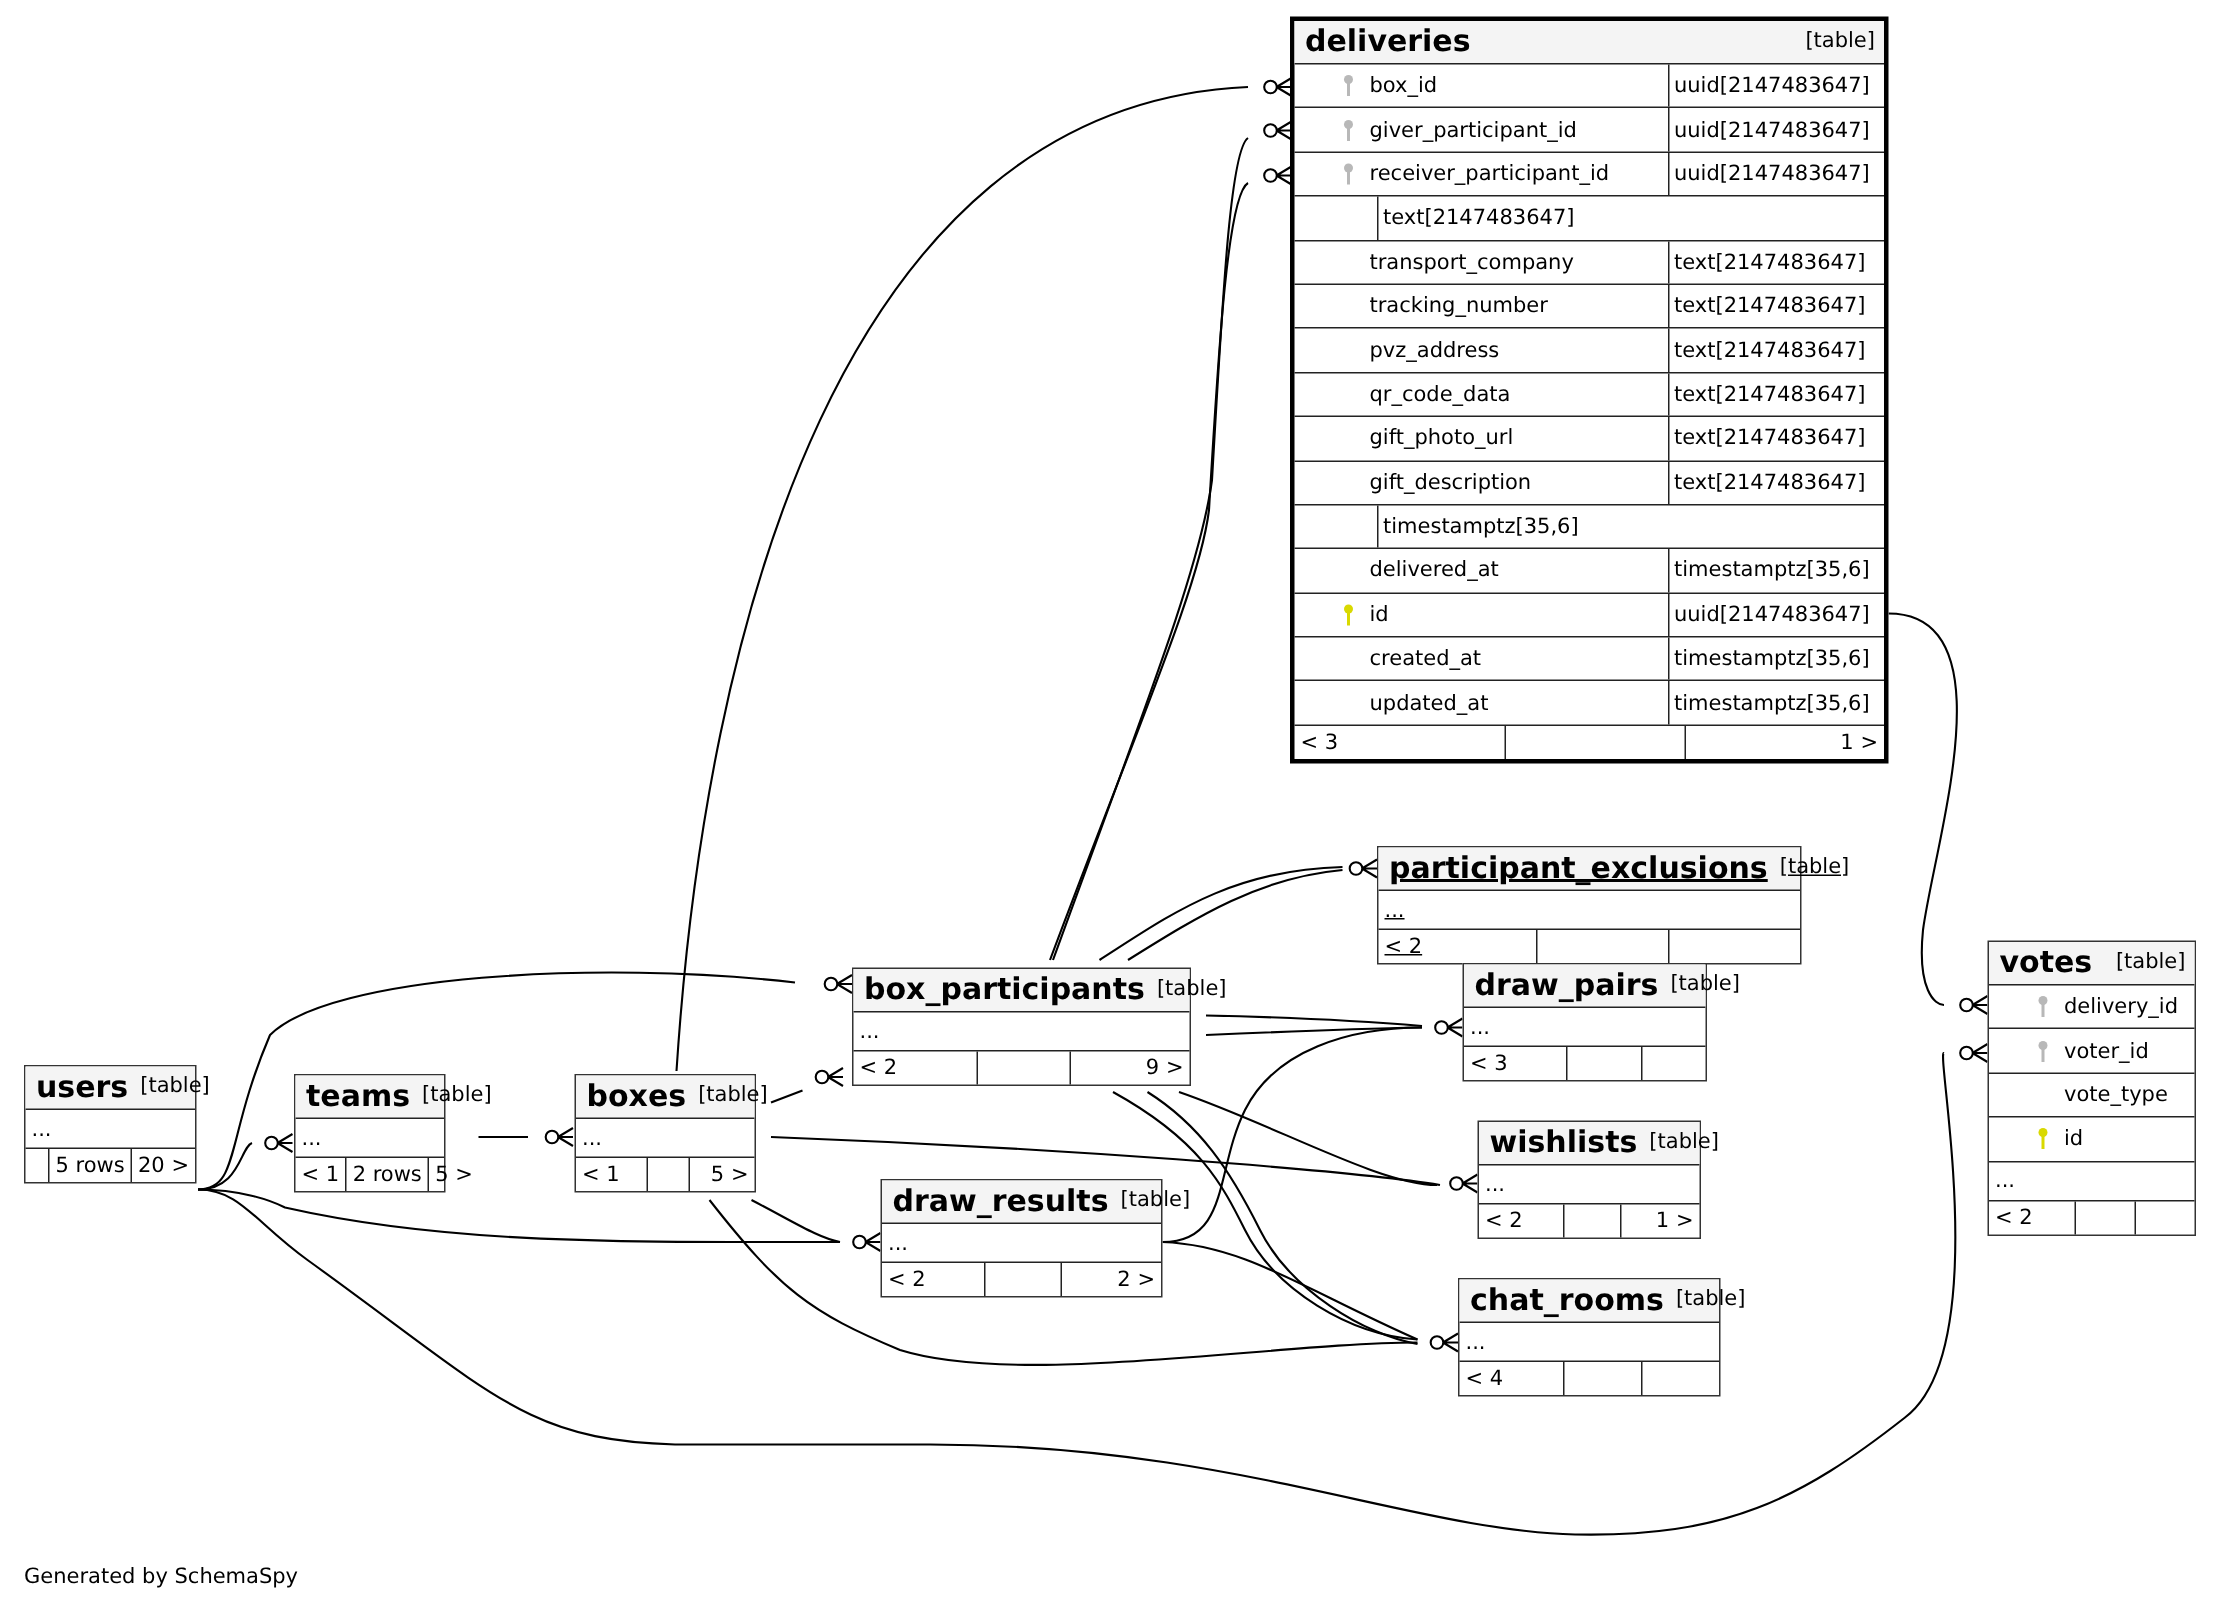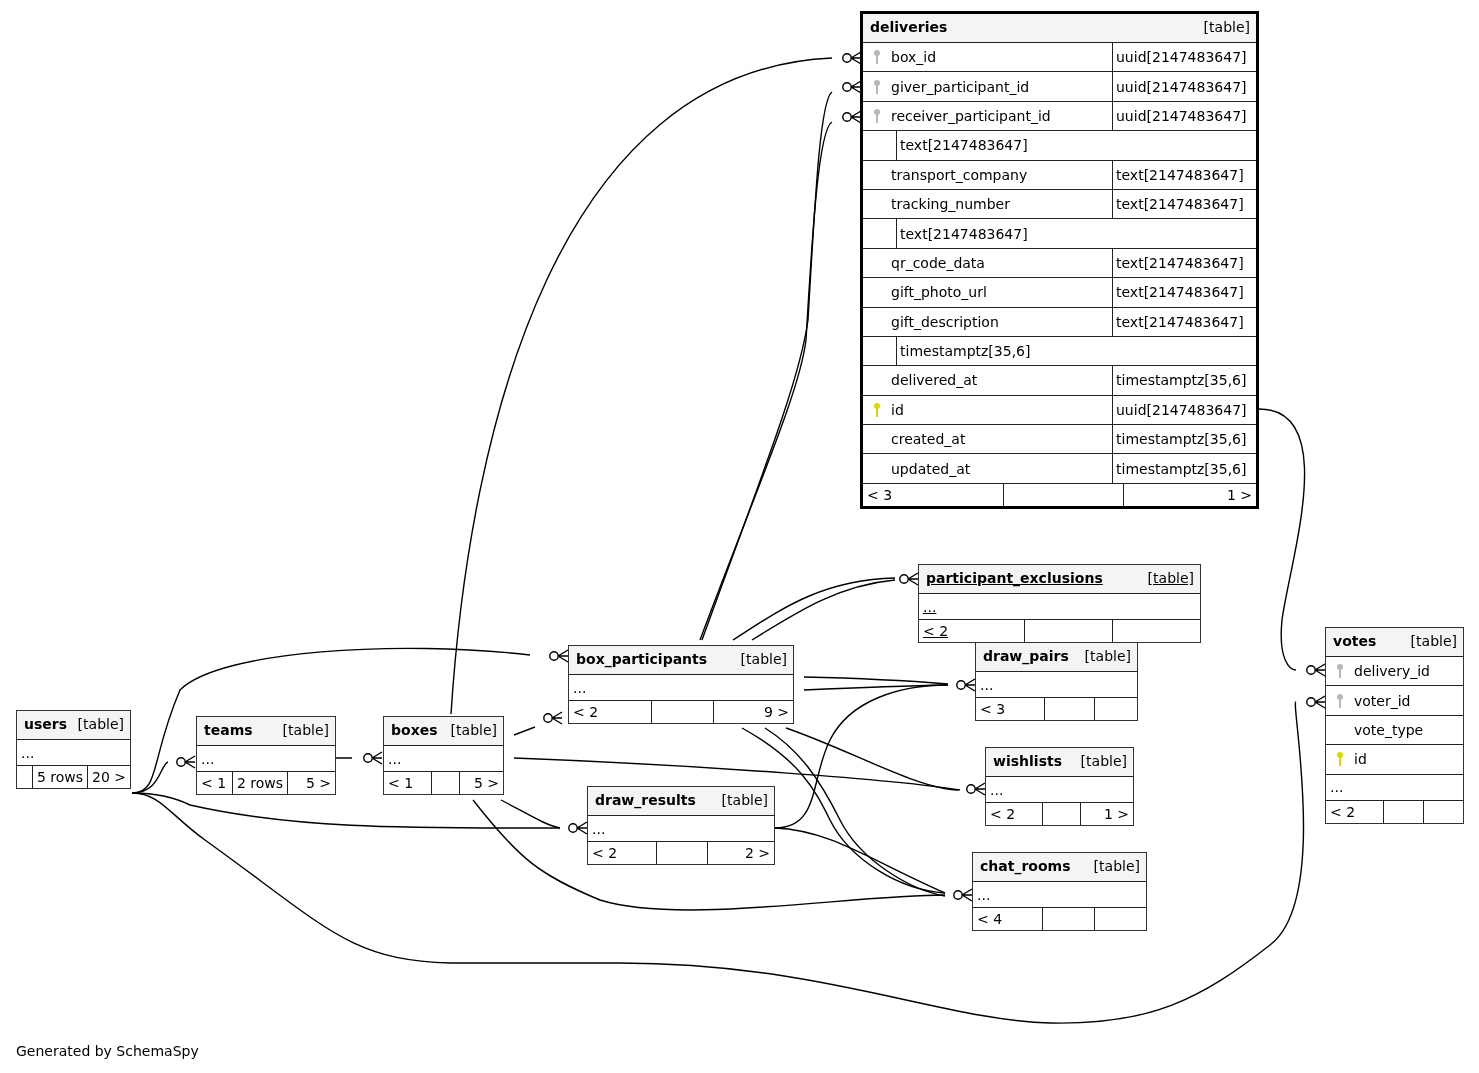--- a/index.html
+++ b/index.html
@@ -5,23 +5,23 @@
   html, body { margin:0; padding:0; background:#ffffff; }
   body { width:1479px; height:1073px; position:relative; overflow:hidden;
          font-family:"DejaVu Sans", sans-serif; font-size:14px; color:#000; }
   #edges { position:absolute; left:0; top:0; width:1479px; height:1073px; pointer-events:none; }
   #edges path { fill:none; stroke:#000; stroke-width:1.4; }
   #edges circle { fill:#fff; stroke:#000; stroke-width:1.4; }
   .tbl { position:absolute; box-sizing:border-box; border:1.5px solid #333; background:#fff; }
   .tbl.focus { border:3px solid #000; }
   .hdr { background:#f4f4f4; border-bottom:1.5px solid #222; height:29px; box-sizing:border-box;
          display:flex; justify-content:space-between; align-items:center; padding:0 6px 2px 7px; white-space:nowrap; }
-  .hdr .name { font-weight:bold; font-size:14px; }
+  .hdr .name { font-weight:bold; font-size:20px; }
   .hdr .kind { font-size:14px; margin-left:8px; }
-  .row { display:flex; height:29.4px; box-sizing:border-box; border-bottom:1.5px solid #222; align-items:center; }
+  .row { display:flex; height:29.4px; box-sizing:border-box; border-bottom:1.5px solid #222; align-items:center;padding-left:22px; }
   .row .col { flex:1; display:flex; align-items:center; padding-left:8px; white-space:nowrap; height:100%; box-sizing:border-box; }
   .row .type { border-left:1.5px solid #222; height:100%; display:flex; align-items:center; padding:0 3px; white-space:nowrap; box-sizing:border-box;margin-left:33px; }
   .key { width:12px; height:16px; margin-right:8px; display:inline-block; }
   .nokey { width:12px; margin-right:8px; display:inline-block; }
   .dots { height:26px; border-bottom:1.5px solid #222; box-sizing:border-box; padding-left:4px; display:flex; align-items:center; }
   .foot { display:flex; height:22px; align-items:center; }
   .foot .c { height:100%; display:flex; align-items:center; padding:0 4px; box-sizing:border-box; white-space:nowrap; }
   .foot .c + .c { border-left:1.5px solid #222; }
   .foot .c.r { justify-content:flex-end; }
   #credit { position:absolute; left:16px; top:1043px; font-size:14px; }
@@ -163,20 +163,24 @@
         <div class="type" style="width: 144px;">text[2147483647]</div>
       </div>
       <div class="row">
         <div class="col">
           <span class="nokey"></span>
           <span>tracking_number</span>
         </div>
         <div class="type" style="width: 144px;">text[2147483647]</div>
       </div>
       <div class="row">
+        <div class="col">
+          <span class="nokey"></span>
+          <span>pvz_address</span>
+        </div>
         <div class="type" style="width: 144px;">text[2147483647]</div>
       </div>
       <div class="row">
         <div class="col">
           <span class="nokey"></span>
           <span>qr_code_data</span>
         </div>
         <div class="type" style="width: 144px;">text[2147483647]</div>
       </div>
       <div class="row">
@@ -282,21 +286,21 @@
     <span class="kind">[table]</span>
   </div>
   <div class="dots">...</div>
   <div class="foot">
     <div class="c" style="width:17px"></div>
     <div class="c" style="width:55px">5 rows</div>
     <div class="c r" style="flex:1">20 &gt;</div>
   </div>
 </div>
 
-<div class="tbl" style="left:196px;top:716px;width:140px;">
+<div class="tbl" style="left:196px;top:716px;width:101px;">
   <div class="hdr">
     <span class="name">teams</span>
     <span class="kind">[table]</span>
   </div>
   <div class="dots">...</div>
   <div class="foot">
     <div class="c" style="width:35px">&lt; 1</div>
     <div class="c" style="width:55px">2 rows</div>
     <div class="c r" style="flex:1">5 &gt;</div>
   </div>

